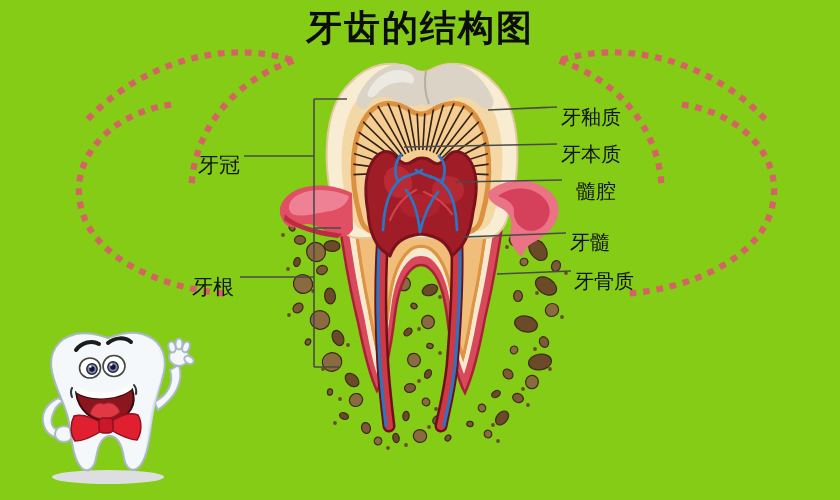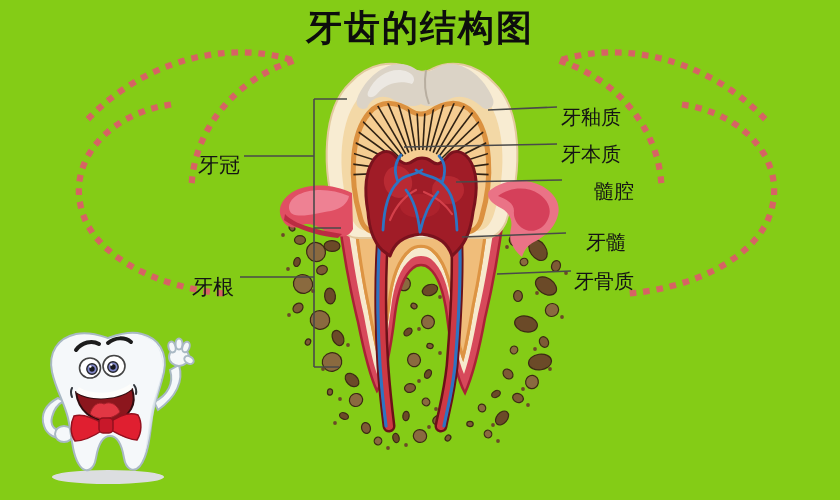--- a/index.html
+++ b/index.html
@@ -7,22 +7,22 @@
           font-family:"Liberation Sans","DejaVu Sans",sans-serif;}
   #art{position:absolute;left:0;top:0;}
   .title{position:absolute;left:0;right:0;top:4px;text-align:center;
          font-size:36px;font-weight:900;color:#0d0d0d;letter-spacing:2px;}
   .lbl{position:absolute;color:#141414;font-size:20px;font-weight:500;white-space:nowrap;margin-top:8px;}
   .lbl.big{font-size:21px;font-family:Liberation Mono, monospace;}
   #lbl-crown  {left:198px;top:143px;}
   #lbl-root   {left:192px;top:265px;}
   #lbl-enamel {left:561px;top:96px;}
   #lbl-dentin {left:561px;top:133px;text-align:center;}
-  #lbl-pulpcav{left:594px;top:170px;}
-  #lbl-pulp   {left:586px;top:221px;}
+  #lbl-pulpcav{left:576px;top:170px;}
+  #lbl-pulp   {left:570px;top:221px;}
   #lbl-cement {left:574px;top:260px;}
 </style>
 </head>
 <body>
 
 <div id="canvas">
 
   <svg id="art" width="840" height="500" viewBox="0 0 840 500">
     <defs>
       <pattern id="rootlines" width="6" height="6" patternUnits="userSpaceOnUse">

